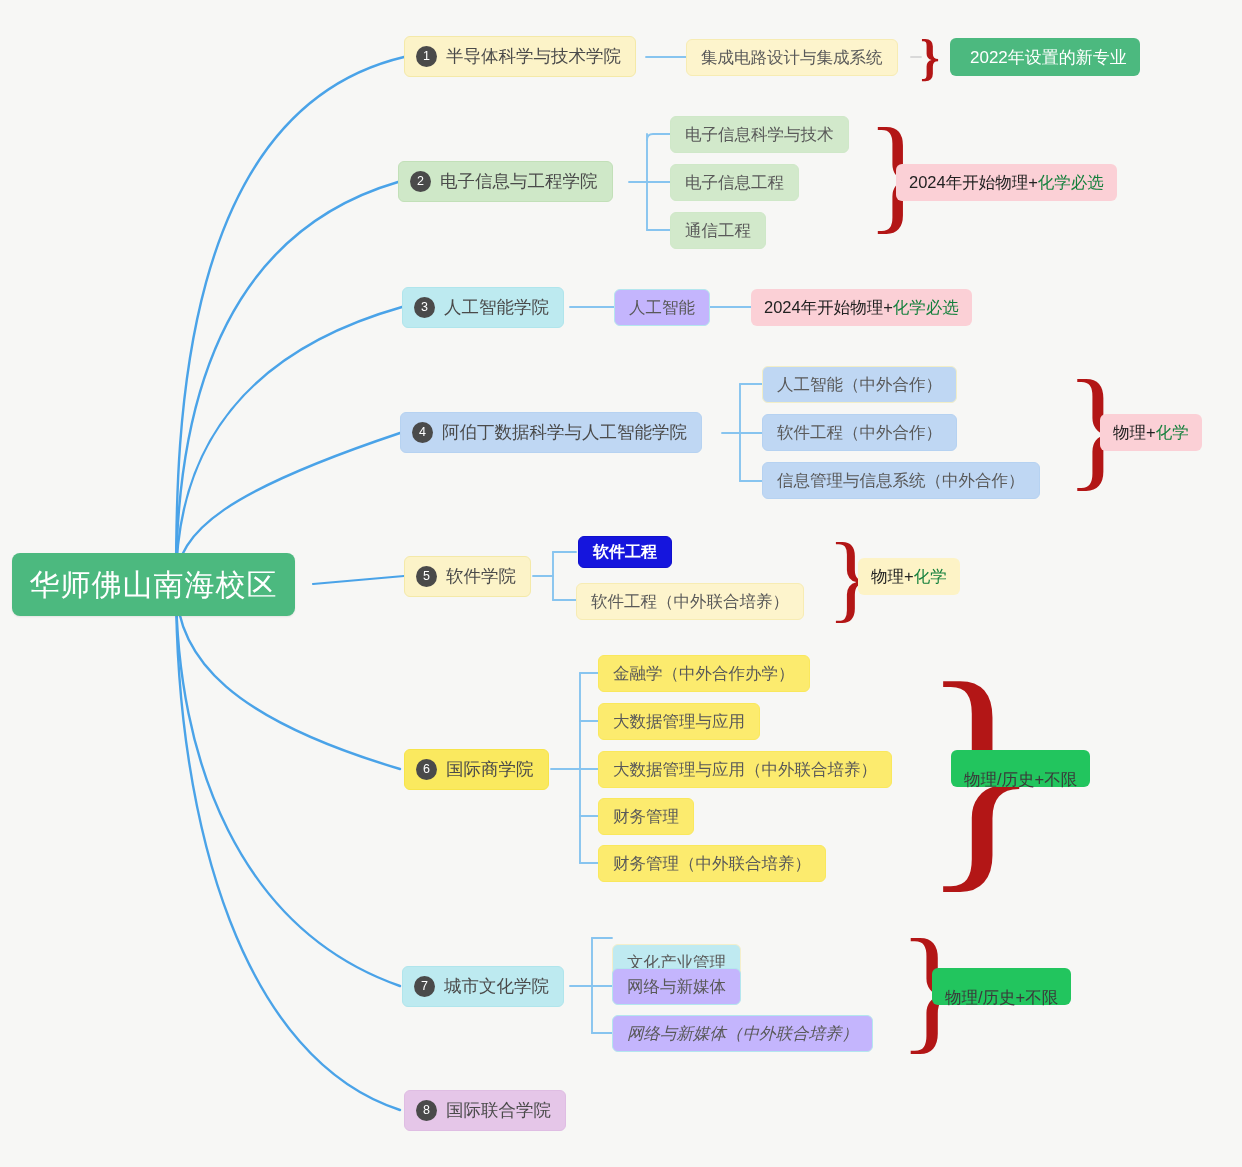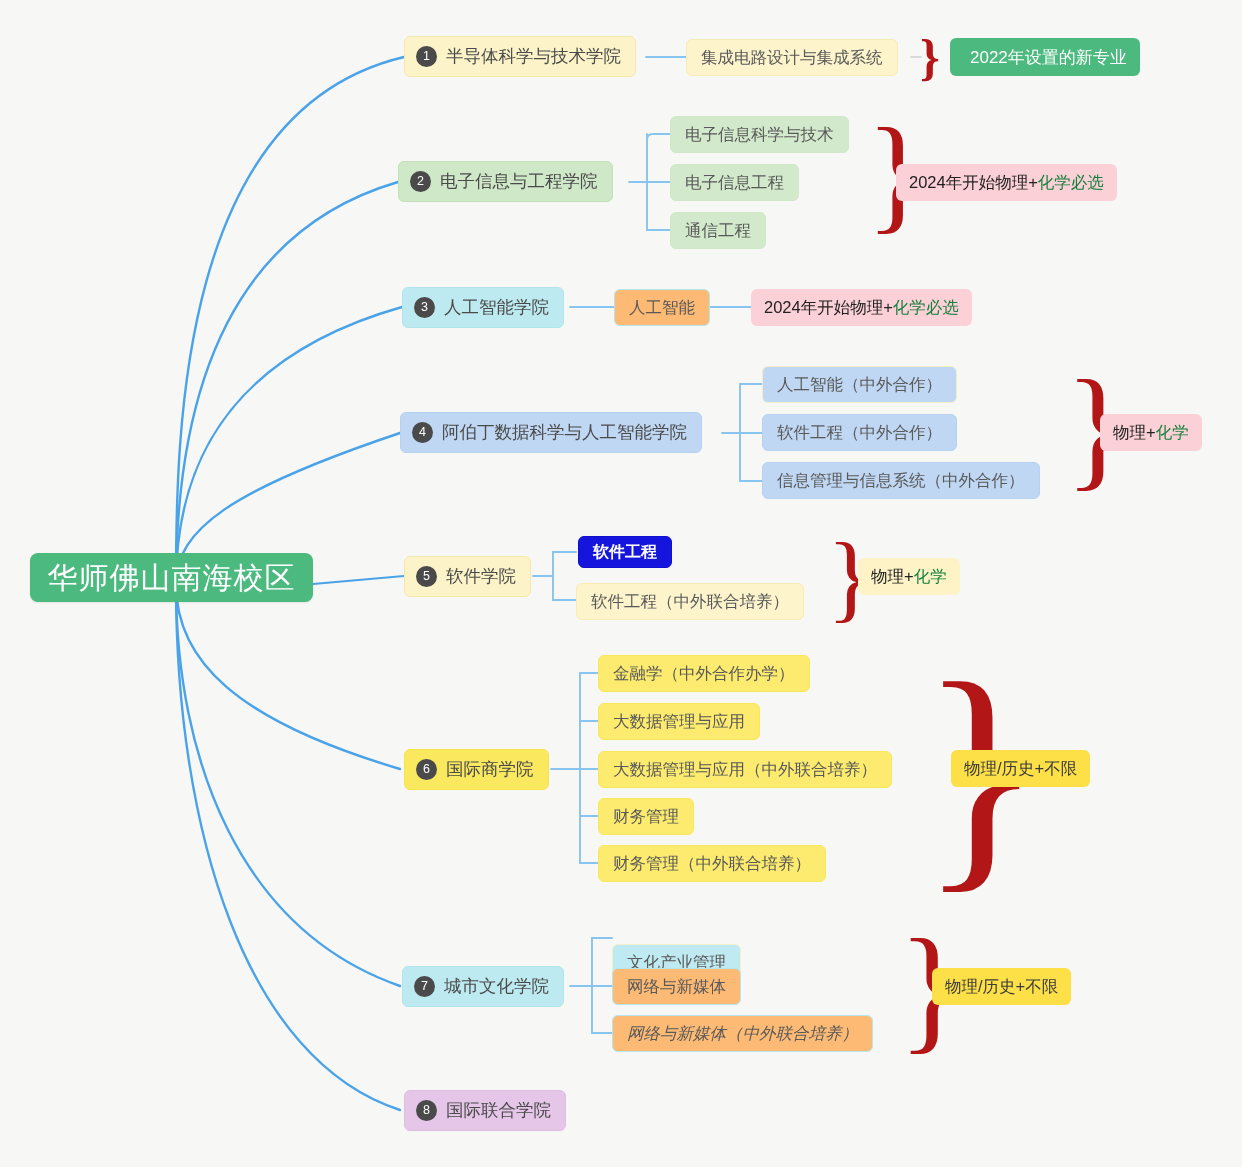--- a/index.html
+++ b/index.html
@@ -19,22 +19,22 @@
     box-sizing:border-box;
     display:flex;
     align-items:center;
     border-radius:6px;
     white-space:nowrap;
     line-height:1;
   }
 
   
   .root{
-    left:30px; top:553px;
-    width:283px; height:49px;
+    left:12px; top:553px;
+    width:283px; height:63px;
     background:#4cb97f;
     border-radius:8px;
     justify-content:center;
     color:#ffffff;
     font-size:30px;
     letter-spacing:1px;
     box-shadow:0 1px 2px rgba(0,0,0,.08);
   }
 
   
@@ -70,32 +70,32 @@
   .note{
     height:37px;
     padding:0 13px;
     font-size:16.5px;
     color:#222;
   }
   .note.green{
     background:#4cb97f;color:#fff;height:38px;font-size:17px;
   }
   .note.pink{ background:#fbd0d6; }
-  .note.blue{ background:#fde047; color:#3a3a3a;}
+  .note.blue{ background:#22c55e; color:#3a3a3a;align-items:flex-end;}
   .note.cream{ background:#fdf3c6; }
   .red{color:#15803d;}
 
   
   .c-cream {background:#fcf3c8; border:1px solid #f4e9a8;}
   .c-cream2{background:#fdf4cc; border:1px solid #f7ecb3;}
   .c-green {background:#cfe8c8; border:1px solid #c2e0b8;}
   .c-green2{background:#d2e9cb; border:1px solid #cfe8c8;}
   .c-cyan  {background:#bdeaf0; border:1px solid #b0e5ec;}
   .c-cyan2 {background:#bfeaf1; border:1px solid #f4efcb;}
-  .c-cyan3 {background:#fdba74; border:1px solid #b4e6ee;}
+  .c-cyan3 {background:#c4b5fd; border:1px solid #b4e6ee;}
   .c-blue  {background:#bfd7f3; border:1px solid #b6d2f1;}
   .c-blue2 {background:#bfd7f3; border:1px solid #f2eec7;}
   .c-yellow{background:#fae95f; border:1px solid #f7e44a;}
   .c-yellow2{background:#fceb6e;border:1px solid #fae85c;}
   .c-purple{background:#e5c6e8; border:1px solid #dfbde3;}
   .c-select{background:#1515dd; color:#ffffff; border:1px solid #1010cc; font-weight:bold;}
 
   .brace{
     position:absolute;
     color:#b31616;

